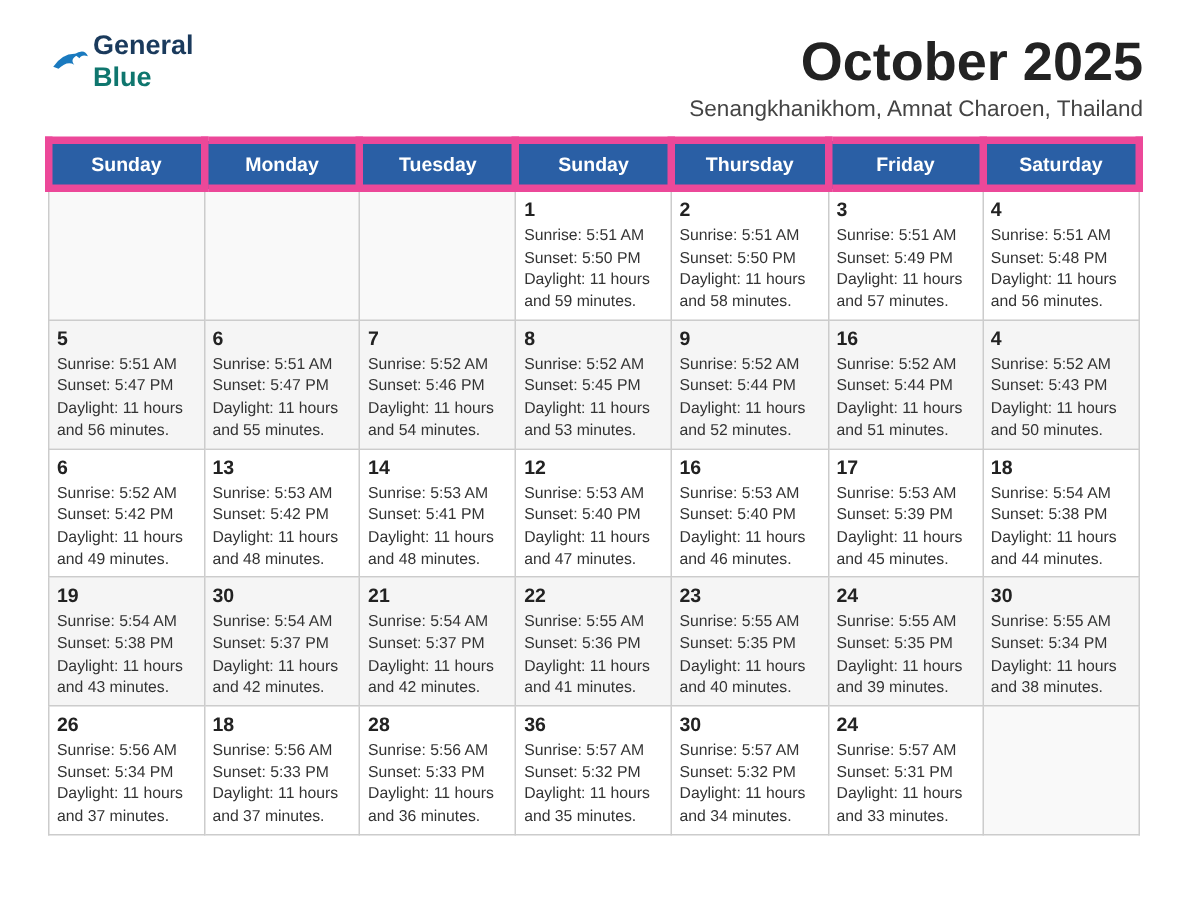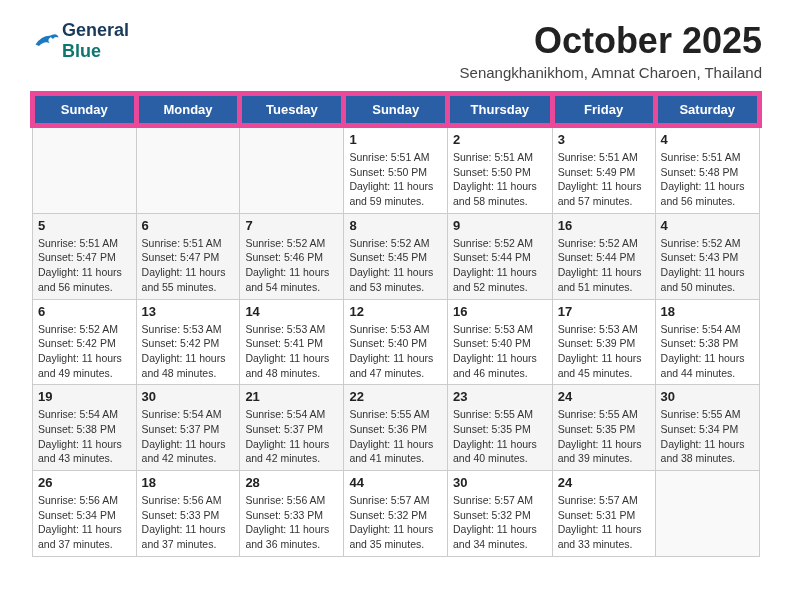--- a/index.html
+++ b/index.html
@@ -236,21 +236,21 @@
         </td>
         <td>
           <div class="day-number">18</div>
           <div class="day-info">Sunrise: 5:56 AM<br>Sunset: 5:33 PM<br>Daylight: 11 hours and 37 minutes.</div>
         </td>
         <td>
           <div class="day-number">28</div>
           <div class="day-info">Sunrise: 5:56 AM<br>Sunset: 5:33 PM<br>Daylight: 11 hours and 36 minutes.</div>
         </td>
         <td>
-          <div class="day-number">44</div>
+          <div class="day-number">36</div>
           <div class="day-info">Sunrise: 5:57 AM<br>Sunset: 5:32 PM<br>Daylight: 11 hours and 35 minutes.</div>
         </td>
         <td>
           <div class="day-number">30</div>
           <div class="day-info">Sunrise: 5:57 AM<br>Sunset: 5:32 PM<br>Daylight: 11 hours and 34 minutes.</div>
         </td>
         <td>
           <div class="day-number">24</div>
           <div class="day-info">Sunrise: 5:57 AM<br>Sunset: 5:31 PM<br>Daylight: 11 hours and 33 minutes.</div>
         </td>

